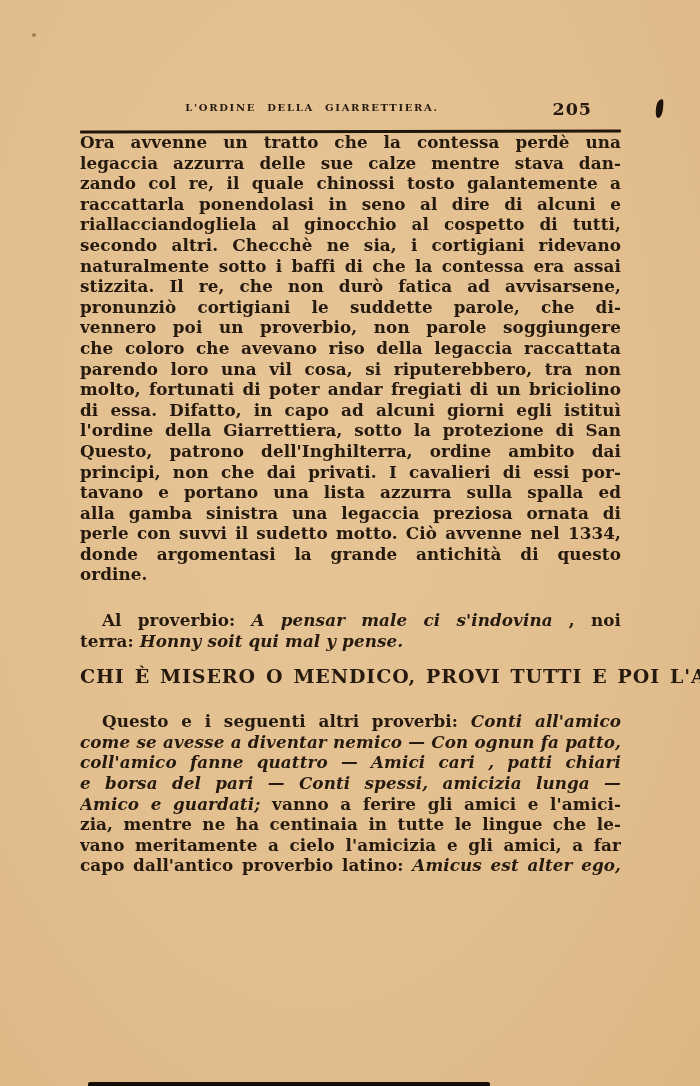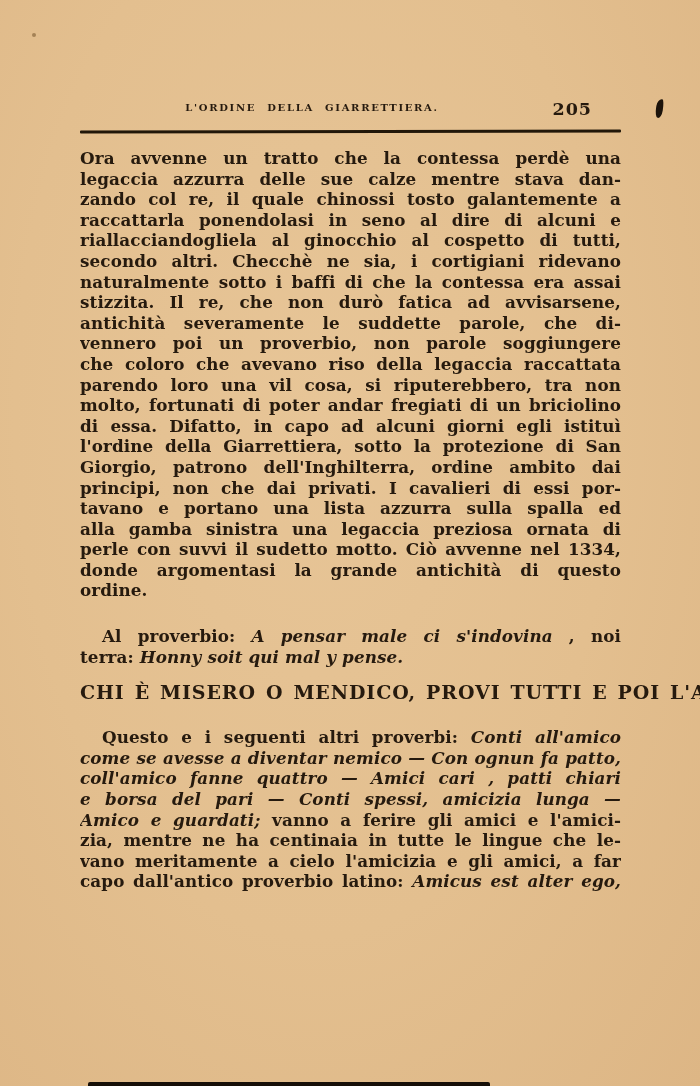--- a/index.html
+++ b/index.html
@@ -58,21 +58,21 @@
     background: #211709;
     transform: rotate(-0.12deg);
     border-radius: 1px;
   }
 
   
   .text-block {
     position: absolute;
     left: 80px;
     width: 541px;
-    top: 148px;
+    top: 132px;
     font-size: 16.8px;
     font-weight: bold;
     letter-spacing: 0.1px;
   }
   .line {
     line-height: 20.6px;
     height: 20.6px;
     text-align: justify;
     text-align-last: justify;
     white-space: nowrap;
@@ -144,28 +144,28 @@
 
   <main class="text-block">
       <div class="line"><span>Ora avvenne un tratto che la contessa perdè una</span></div>
       <div class="line"><span>legaccia azzurra delle sue calze mentre stava dan-</span></div>
       <div class="line"><span>zando col re, il quale chinossi tosto galantemente a</span></div>
       <div class="line"><span>raccattarla ponendolasi in seno al dire di alcuni e</span></div>
       <div class="line"><span>riallacciandogliela al ginocchio al cospetto di tutti,</span></div>
       <div class="line"><span>secondo altri. Checchè ne sia, i cortigiani ridevano</span></div>
       <div class="line"><span>naturalmente sotto i baffi di che la contessa era assai</span></div>
       <div class="line"><span>stizzita. Il re, che non durò fatica ad avvisarsene,</span></div>
-      <div class="line"><span>antichità severamente le suddette parole, che di-</span></div>
+      <div class="line"><span>pronunziò cortigiani le suddette parole, che di-</span></div>
       <div class="line"><span>vennero poi un proverbio, non parole soggiungere</span></div>
       <div class="line"><span>che coloro che avevano riso della legaccia raccattata</span></div>
       <div class="line"><span>parendo loro una vil cosa, si riputerebbero, tra non</span></div>
       <div class="line"><span>molto, fortunati di poter andar fregiati di un briciolino</span></div>
       <div class="line"><span>di essa. Difatto, in capo ad alcuni giorni egli istituì</span></div>
       <div class="line"><span>l'ordine della Giarrettiera, sotto la protezione di San</span></div>
-      <div class="line"><span>Giorgio, patrono dell'Inghilterra, ordine ambito dai</span></div>
+      <div class="line"><span>Questo, patrono dell'Inghilterra, ordine ambito dai</span></div>
       <div class="line"><span>principi, non che dai privati. I cavalieri di essi por-</span></div>
       <div class="line"><span>tavano e portano una lista azzurra sulla spalla ed</span></div>
       <div class="line"><span>alla gamba sinistra una legaccia preziosa ornata di</span></div>
       <div class="line"><span>perle con suvvi il sudetto motto. Ciò avvenne nel 1334,</span></div>
       <div class="line"><span>donde argomentasi la grande antichità di questo</span></div>
       <div class="line last"><span>ordine.</span></div>
       <div class="line indent"><span>Al proverbio: </span><span class="it">A pensar male ci s'indovina</span><span> , noi</span></div>
       <div class="line last"><span>terra: </span><span class="it">Honny soit qui mal y pense.</span></div>
       <div class="section-heading">CHI È MISERO O MENDICO, PROVI TUTTI E POI L'AMICO.</div>
       <div class="line indent"><span>Questo e i seguenti altri proverbi: </span><span class="it">Conti all'amico</span></div>

